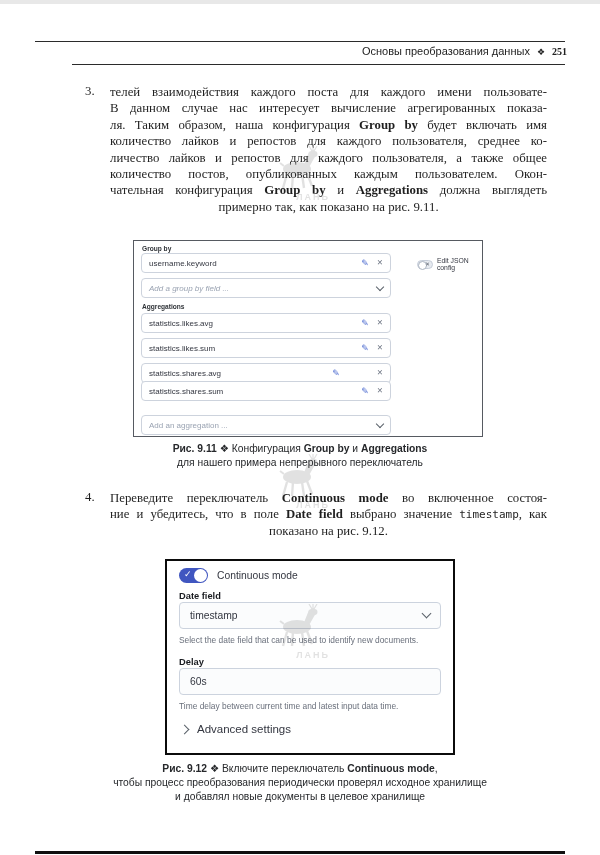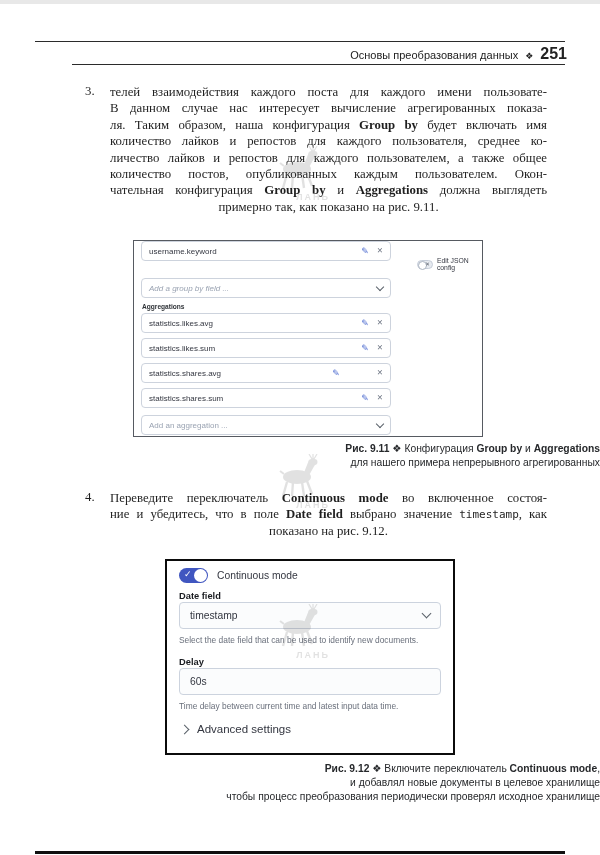--- a/index.html
+++ b/index.html
@@ -2,21 +2,21 @@
 <html style="--ink: #1f1f1f; --field_border: #cdd3dd; --placeholder: #9aa3b2; --pencil: #4a69cf; --xicon: #6a7280; --toggle_off_bg: #e6eaf0; --toggle_on: #4056c0; --hint: #696f7b;"><head>
 <meta charset="utf-8">
 <style>
   html,body{margin:0;padding:0;background:#e8e8e8;}
   .page{position:relative;width:600px;height:855px;background:#ffffff;margin:4px auto;overflow:hidden;
         font-family:"Liberation Serif",serif;color:var(--ink,#1f1f1f);}
   .rule{position:absolute;background:#2b2b2b;}
   .running-head{position:absolute;top:41px;right:33px;display:flex;align-items:baseline;
         font-family:"Liberation Sans",sans-serif;font-size:11px;color:#222;}
   .running-head .diamond{font-size:9px;margin:0 7px;color:#222;}
-  .running-head .pagenum{font-weight:bold;font-size:16px;}
+  .running-head .pagenum{font-weight:bold;font-size:10px;font-family:Liberation Serif, serif;}
 
   
   .list-item{position:absolute;left:85px;width:462px;}
   .list-num{position:absolute;left:0;top:0;font-size:12.8px;}
   .ptext{position:absolute;left:25px;top:0;width:437px;font-size:12.8px;line-height:16.4px;}
   .jline{text-align:justify;height:16.4px;overflow:hidden;}
   .jline::after{content:"";display:inline-block;width:100%;}
   .lastline{text-align:center;height:16.4px;}
   .b{font-weight:bold;}
   .m{font-family:"DejaVu Sans Mono",monospace;font-size:11px;}
@@ -35,21 +35,21 @@
         transform:rotate(45deg);margin-left:auto;margin-top:-3px;}
   .json-toggle{position:absolute;left:283px;top:16px;display:flex;align-items:center;gap:4px;
         font-size:6.8px;color:#343741;}
   .pill-off{position:relative;width:18px;height:9px;border-radius:5px;background:var(--toggle_off_bg,#e6eaf0);
         border:1px solid #c6cdd9;box-sizing:border-box;}
   .pill-off .knob{position:absolute;left:0px;top:0px;width:7px;height:7px;border-radius:50%;
         background:#fff;border:0.5px solid #aab3c0;}
   .pill-off .offx{position:absolute;right:2px;top:0.5px;font-size:5.5px;color:#596069;}
 
   
-  .caption{position:absolute;left:0;width:600px;text-align:right;
+  .caption{position:absolute;left:0;width:600px;text-align:center;
            font-family:"Liberation Sans",sans-serif;font-size:10.3px;color:#26282b;line-height:14.2px;}
 
   
   .fig912{position:absolute;left:165px;top:555px;width:290px;height:196px;background:#fff;
           border:2px solid #0b0b0b;box-sizing:border-box;font-family:"Liberation Sans",sans-serif;}
   .toggle-row{position:absolute;left:12px;top:7px;display:flex;align-items:center;gap:9px;}
   .pill-on{position:relative;width:29px;height:15px;border-radius:8px;background:var(--toggle_on,#4056c0);}
   .pill-on .check{position:absolute;left:5px;top:1px;font-size:9px;color:#fff;}
   .pill-on .knob{position:absolute;right:1px;top:1px;width:13px;height:13px;border-radius:50%;background:#fff;}
   .t-label{font-size:10.3px;color:#343741;}
@@ -83,31 +83,31 @@
   </div>
   <div class="rule" style="left:72px;top:60px;width:493px;height:1.2px;"></div>
 
   <div class="list-item" style="top:80px;height:150px;">
     <span class="list-num">3.</span>
     <div class="ptext">
       <div class="jline"><span>телей взаимодействия каждого поста для каждого имени пользовате-</span></div>
       <div class="jline"><span>В данном случае нас интересует вычисление агрегированных показа-</span></div>
       <div class="jline"><span>ля. Таким образом, наша конфигурация </span><span class="b">Group by</span><span> будет включать имя</span></div>
       <div class="jline"><span>количество лайков и репостов для каждого пользователя, среднее ко-</span></div>
-      <div class="jline"><span>личество лайков и репостов для каждого пользователем, а также общее</span></div>
+      <div class="jline"><span>личество лайков и репостов для каждого пользователя, а также общее</span></div>
       <div class="jline"><span>количество постов, опубликованных каждым пользователем. Окон-</span></div>
       <div class="jline"><span>чательная конфигурация </span><span class="b">Group by</span><span> и </span><span class="b">Aggregations</span><span> должна выглядеть</span></div>
       <div class="lastline"><span>примерно так, как показано на рис. 9.11.</span></div>
     </div>
   </div>
 
   <div class="fig911">
     <div class="tinylabel" style="top:4px;">Group by</div>
 
-    <div class="f-row" style="top:0;">
+    <div class="f-row" style="top:12px;">
       <span>username.keyword</span>
       <span class="pencil">✎</span>
       <span class="xicon">✕</span>
     </div>
 
     <div class="json-toggle">
       <span class="pill-off">
         <span class="knob"></span>
         <span class="offx">✕</span>
       </span>
@@ -129,35 +129,35 @@
     <div class="f-row" style="top:97px;">
       <span>statistics.likes.sum</span>
       <span class="pencil">✎</span>
       <span class="xicon">✕</span>
     </div>
     <div class="f-row" style="top:122px;gap:29px;">
       <span>statistics.shares.avg</span>
       <span class="pencil">✎</span>
       <span class="xicon">✕</span>
     </div>
-    <div class="f-row" style="top:147px;justify-content:space-between;">
+    <div class="f-row" style="top:140px;justify-content:space-between;">
       <span>statistics.shares.sum</span>
       <span class="pencil">✎</span>
       <span class="xicon">✕</span>
     </div>
 
     <div class="f-row" style="top:174px;">
       <span class="ph">Add an aggregation ...</span>
       <span class="chev"></span>
     </div>
   </div>
 
   <div class="caption" style="top:438px;">
     <div><span class="b">Рис. 9.11</span><span> ❖ Конфигурация </span><span class="b">Group by</span><span> и </span><span class="b">Aggregations</span></div>
-    <div><span>для нашего примера непрерывного агрегированных</span></div>
+    <div><span>для нашего примера непрерывного переключатель</span></div>
   </div>
 
   <div class="list-item" style="top:486px;height:52px;">
     <span class="list-num">4.</span>
     <div class="ptext">
       <div class="jline"><span>Переведите переключатель </span><span class="b">Continuous mode</span><span> во включенное состоя-</span></div>
       <div class="jline"><span>ние и убедитесь, что в поле </span><span class="b">Date field</span><span> выбрано значение </span><span class="m">timestamp</span><span>, как</span></div>
       <div class="lastline"><span>показано на рис. 9.12.</span></div>
     </div>
   </div>
@@ -185,22 +185,22 @@
     <div class="hint" style="top:140px;">Time delay between current time and latest input data time.</div>
 
     <div class="advanced">
       <span class="chev-right"></span>
       <span>Advanced settings</span>
     </div>
   </div>
 
   <div class="caption" style="top:758px;">
     <div><span class="b">Рис. 9.12</span><span> ❖ Включите переключатель </span><span class="b">Continuous mode</span><span>,</span></div>
+    <div><span>чтобы процесс преобразования периодически проверял исходное хранилище</span></div>
     <div><span>и добавлял новые документы в целевое хранилище</span></div>
-    <div><span>чтобы процесс преобразования периодически проверял исходное хранилище</span></div>
   </div>
 
   <div class="wm" style="top:142px;">
     <svg width="56" height="44" viewBox="0 0 56 44">
       <g fill="#4c4c4c" stroke="#4c4c4c">
         <path d="M42 5 l-3 -5 M44 5 l3 -5 M43 5 l0 -5" stroke-width="1.2" fill="none"></path>
         <ellipse cx="43" cy="8" rx="4.5" ry="3.2" stroke="none"></ellipse>
         <polygon points="33,21 39,6 46,9 38,23" stroke="none"></polygon>
         <ellipse cx="27" cy="23" rx="14" ry="7" stroke="none"></ellipse>
         <path d="M17 28 L13 42 M23 28 L22 42 M32 28 L34 42 M37 27 L42 40" stroke-width="2.4" fill="none"></path>

